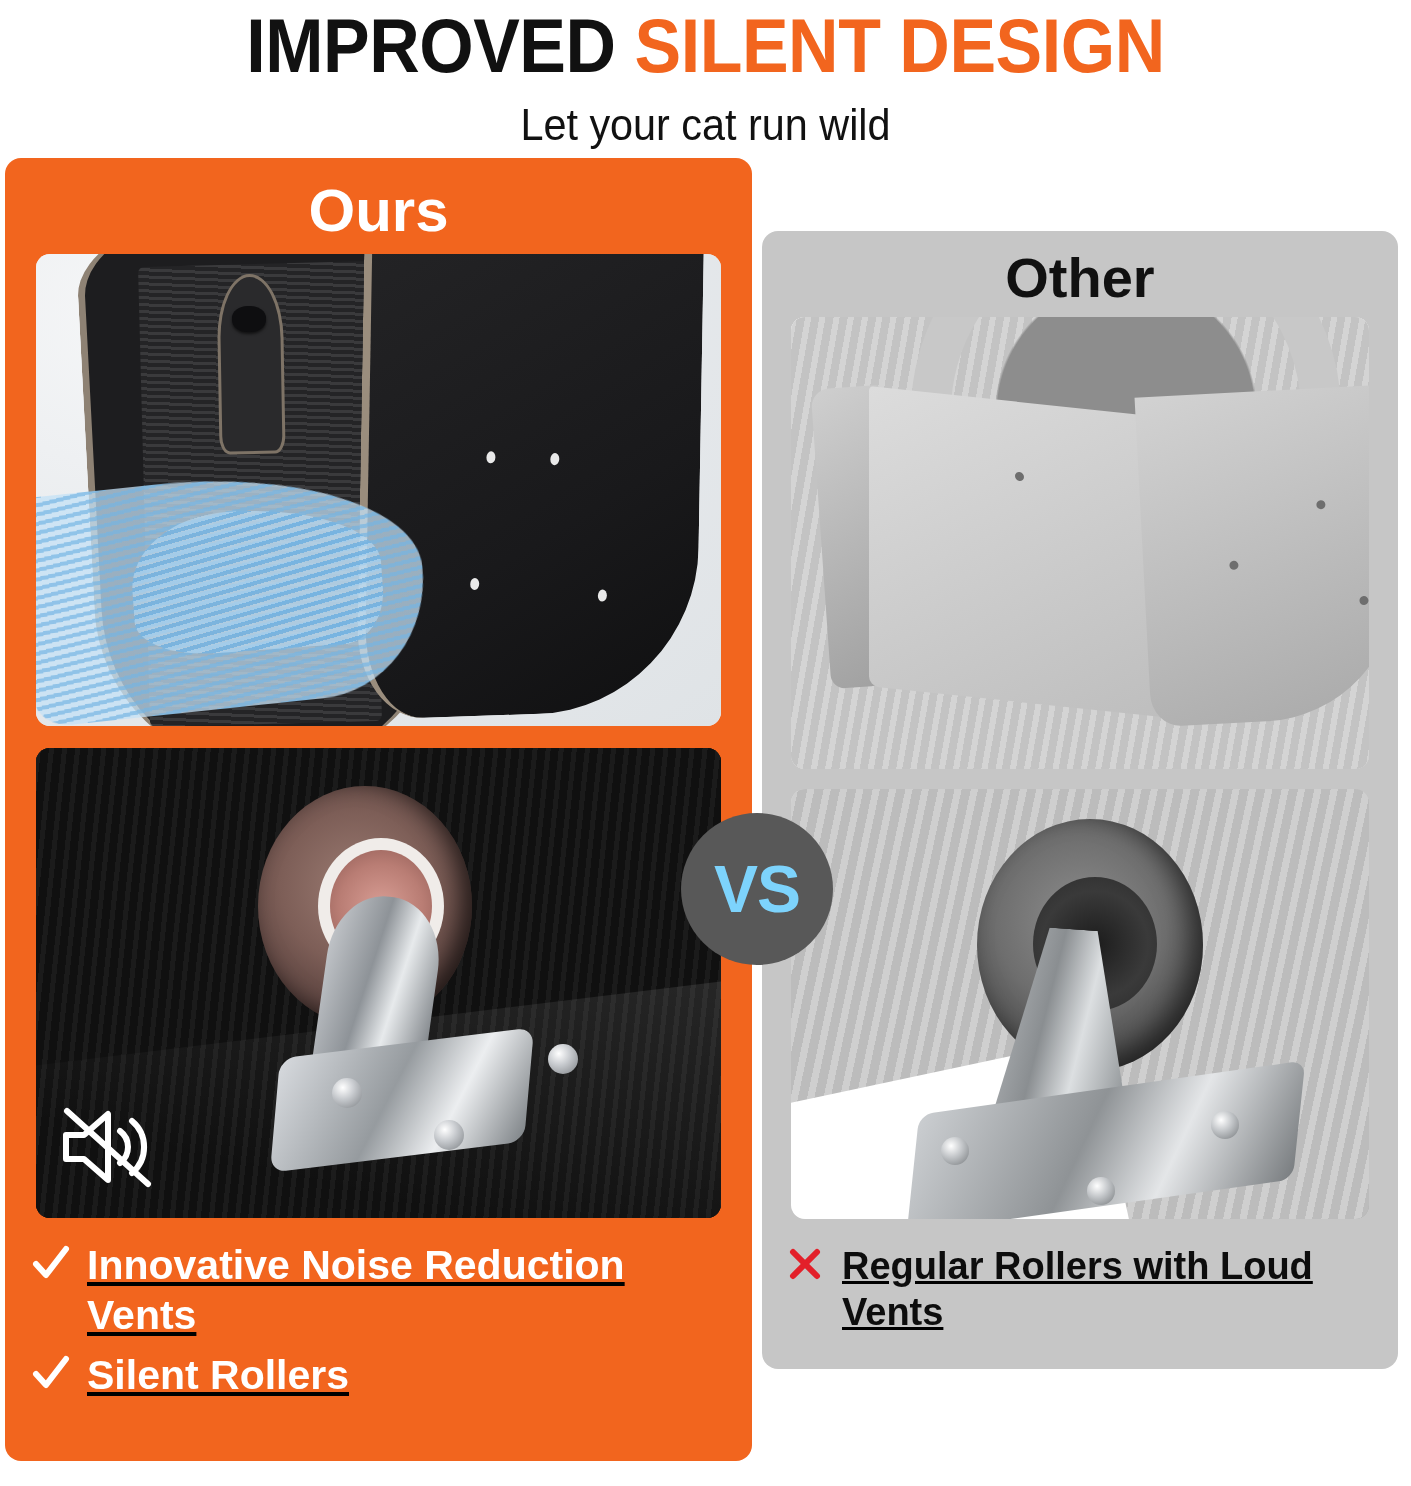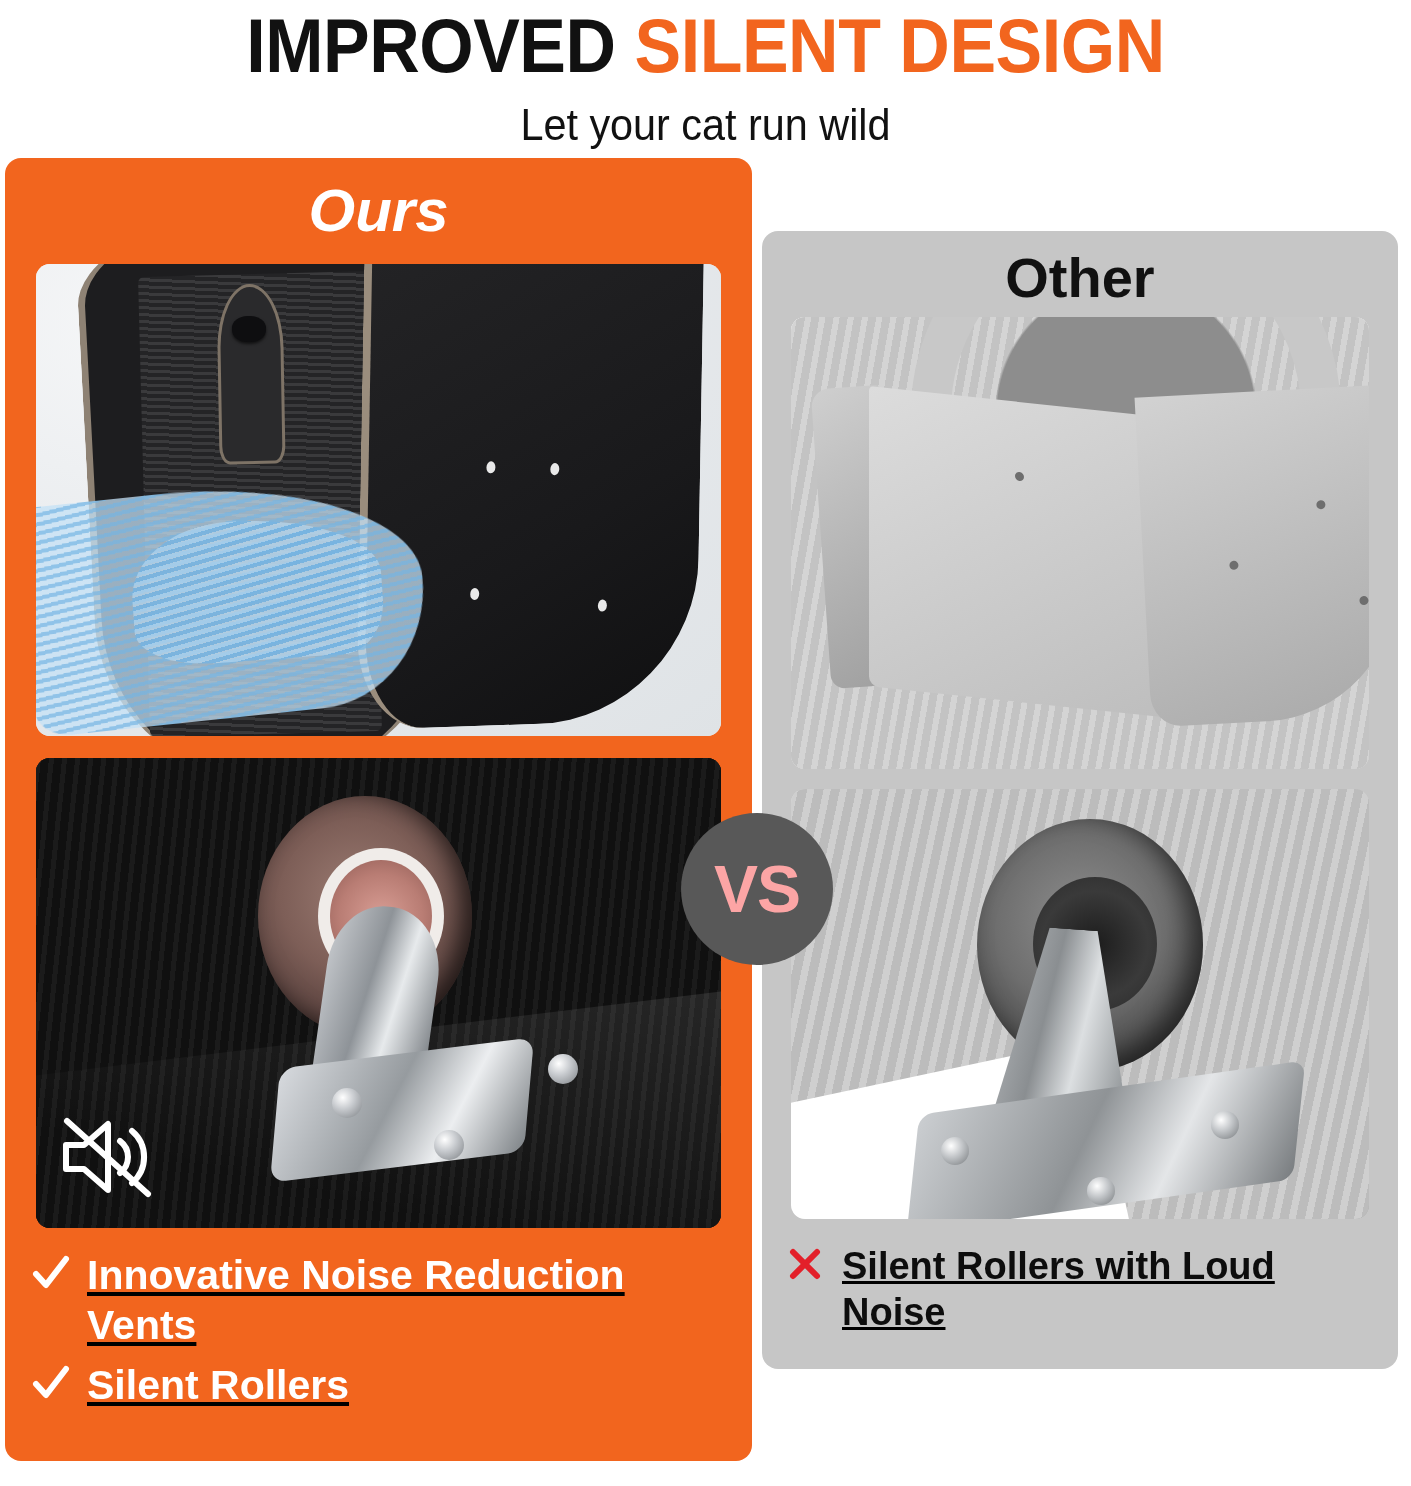--- a/index.html
+++ b/index.html
@@ -65,22 +65,21 @@
     text-align: center;
     font-family: "Liberation Sans Narrow", "Liberation Sans", sans-serif;
     font-weight: bold;
     white-space: nowrap;
   }
   .panel-ours .panel-heading {
     color: #ffffff;
     font-size: 60px;
     line-height: 66px;
     padding-top: 20px;
-    padding-bottom: 20px;
-    font-style: italic;
+    padding-bottom: 10px;
   }
   .panel-other .panel-heading {
     color: #111111;
     font-size: 56px;
     line-height: 62px;
     padding-top: 16px;
     padding-bottom: 8px;
   }
 
   .photo-stack {
@@ -338,21 +337,21 @@
   .vs-badge {
     position: absolute;
     left: 681px; top: 663px;
     width: 152px; height: 152px;
     border-radius: 50%;
     background: #585858;
     display: flex; align-items: center; justify-content: center;
     z-index: 20;
   }
   .vs-badge span {
-    color: #fca5a5;
+    color: #7dd3fc;
     font-family: "Liberation Sans", sans-serif;
     font-weight: bold;
     font-size: 66px;
     line-height: 66px;
     letter-spacing: -1px;
   }
 </style>
 </head>
 <body>
 
@@ -467,21 +466,21 @@
     </div>
 
     <div class="bullets">
       <div class="bullet-row">
         <span class="bullet-mark">
           <svg width="34" height="34" viewBox="0 0 34 34" fill="none" stroke="#E3202A" stroke-width="6" stroke-linecap="round">
             <line x1="5" y1="5" x2="29" y2="29"></line>
             <line x1="29" y1="5" x2="5" y2="29"></line>
           </svg>
         </span>
-        <span class="bullet-text">Silent Rollers with Loud Noise</span>
+        <span class="bullet-text">Regular Rollers with Loud Vents</span>
       </div>
     </div>
 
   </div>
 
   <div class="vs-badge">
     <span>VS</span>
   </div>
 
 </div>

